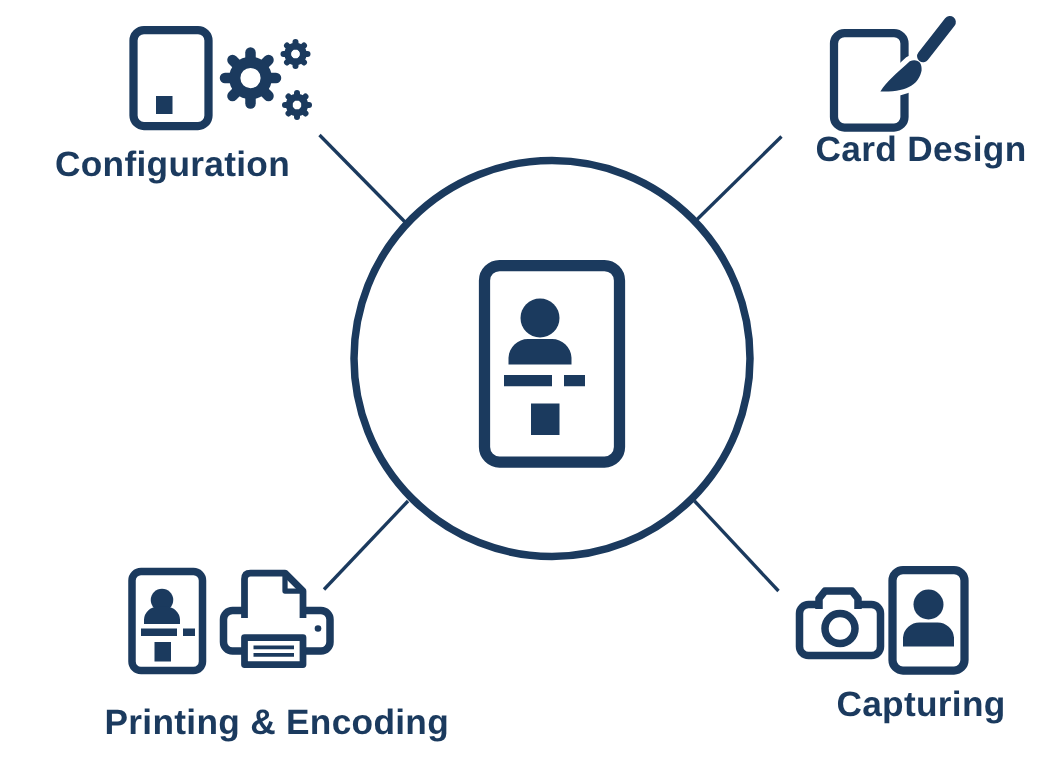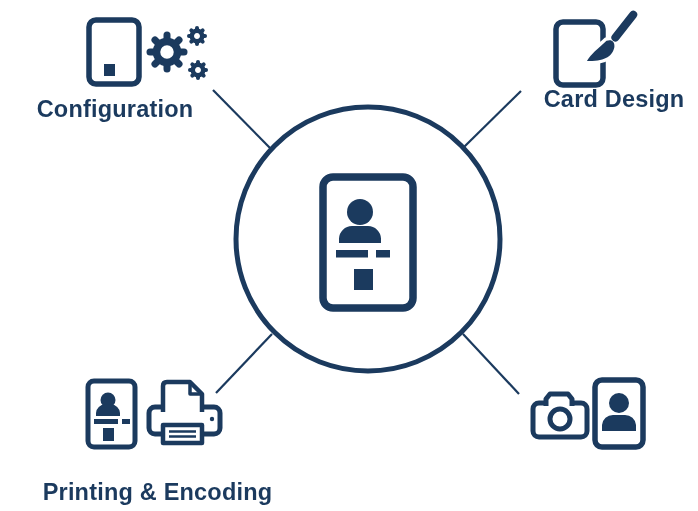--- a/index.html
+++ b/index.html
@@ -11,21 +11,21 @@
   .s  { stroke:var(--accent); fill:none; }
   .sw { stroke:var(--accent); fill:#fff; }
   .f  { fill:var(--accent); stroke:none; }
   svg * { stroke-linejoin:round; }
   .label {
     position:absolute; font-weight:bold; font-size:23.5px; line-height:1.1;
     color:var(--accent); text-align:center; letter-spacing:0.2px; white-space:nowrap;
   }
   #lbl-config    { left:0;     width:230px; top:97px;  }
   #lbl-design    { left:529px; width:170px; top:87px;  }
-  #lbl-printing  { left:0;     width:315px; top:480px; }
+  #lbl-printing  { left:0;     width:315px; top:469px;padding-left:27px; }
   #lbl-capturing { left:529px; width:170px; top:457px; }
 </style>
 </head>
 <body>
 
 <div id="stage">
 
   <svg width="698" height="511" viewBox="0 0 698 511">
 
     <line class="s" stroke-width="2.2" x1="213" y1="90" x2="270" y2="148"></line>
@@ -126,14 +126,15 @@
         <rect class="sw" x="595" y="380" width="48" height="67" rx="7" stroke-width="5.5"></rect>
         <circle class="f" cx="619" cy="403" r="10"></circle>
         <path class="f" d="M602,431 v-6 a11,11 0 0 1 11,-10 h12 a11,11 0 0 1 11,10 v6 z"></path>
       </g>
     </g>
   </svg>
 
   <div class="label" id="lbl-config">Configuration</div>
   <div class="label" id="lbl-design">Card Design</div>
   <div class="label" id="lbl-printing">Printing &amp; Encoding</div>
+  <div class="label" id="lbl-capturing">Capturing</div>
 
 </div>
 
 </body></html>

